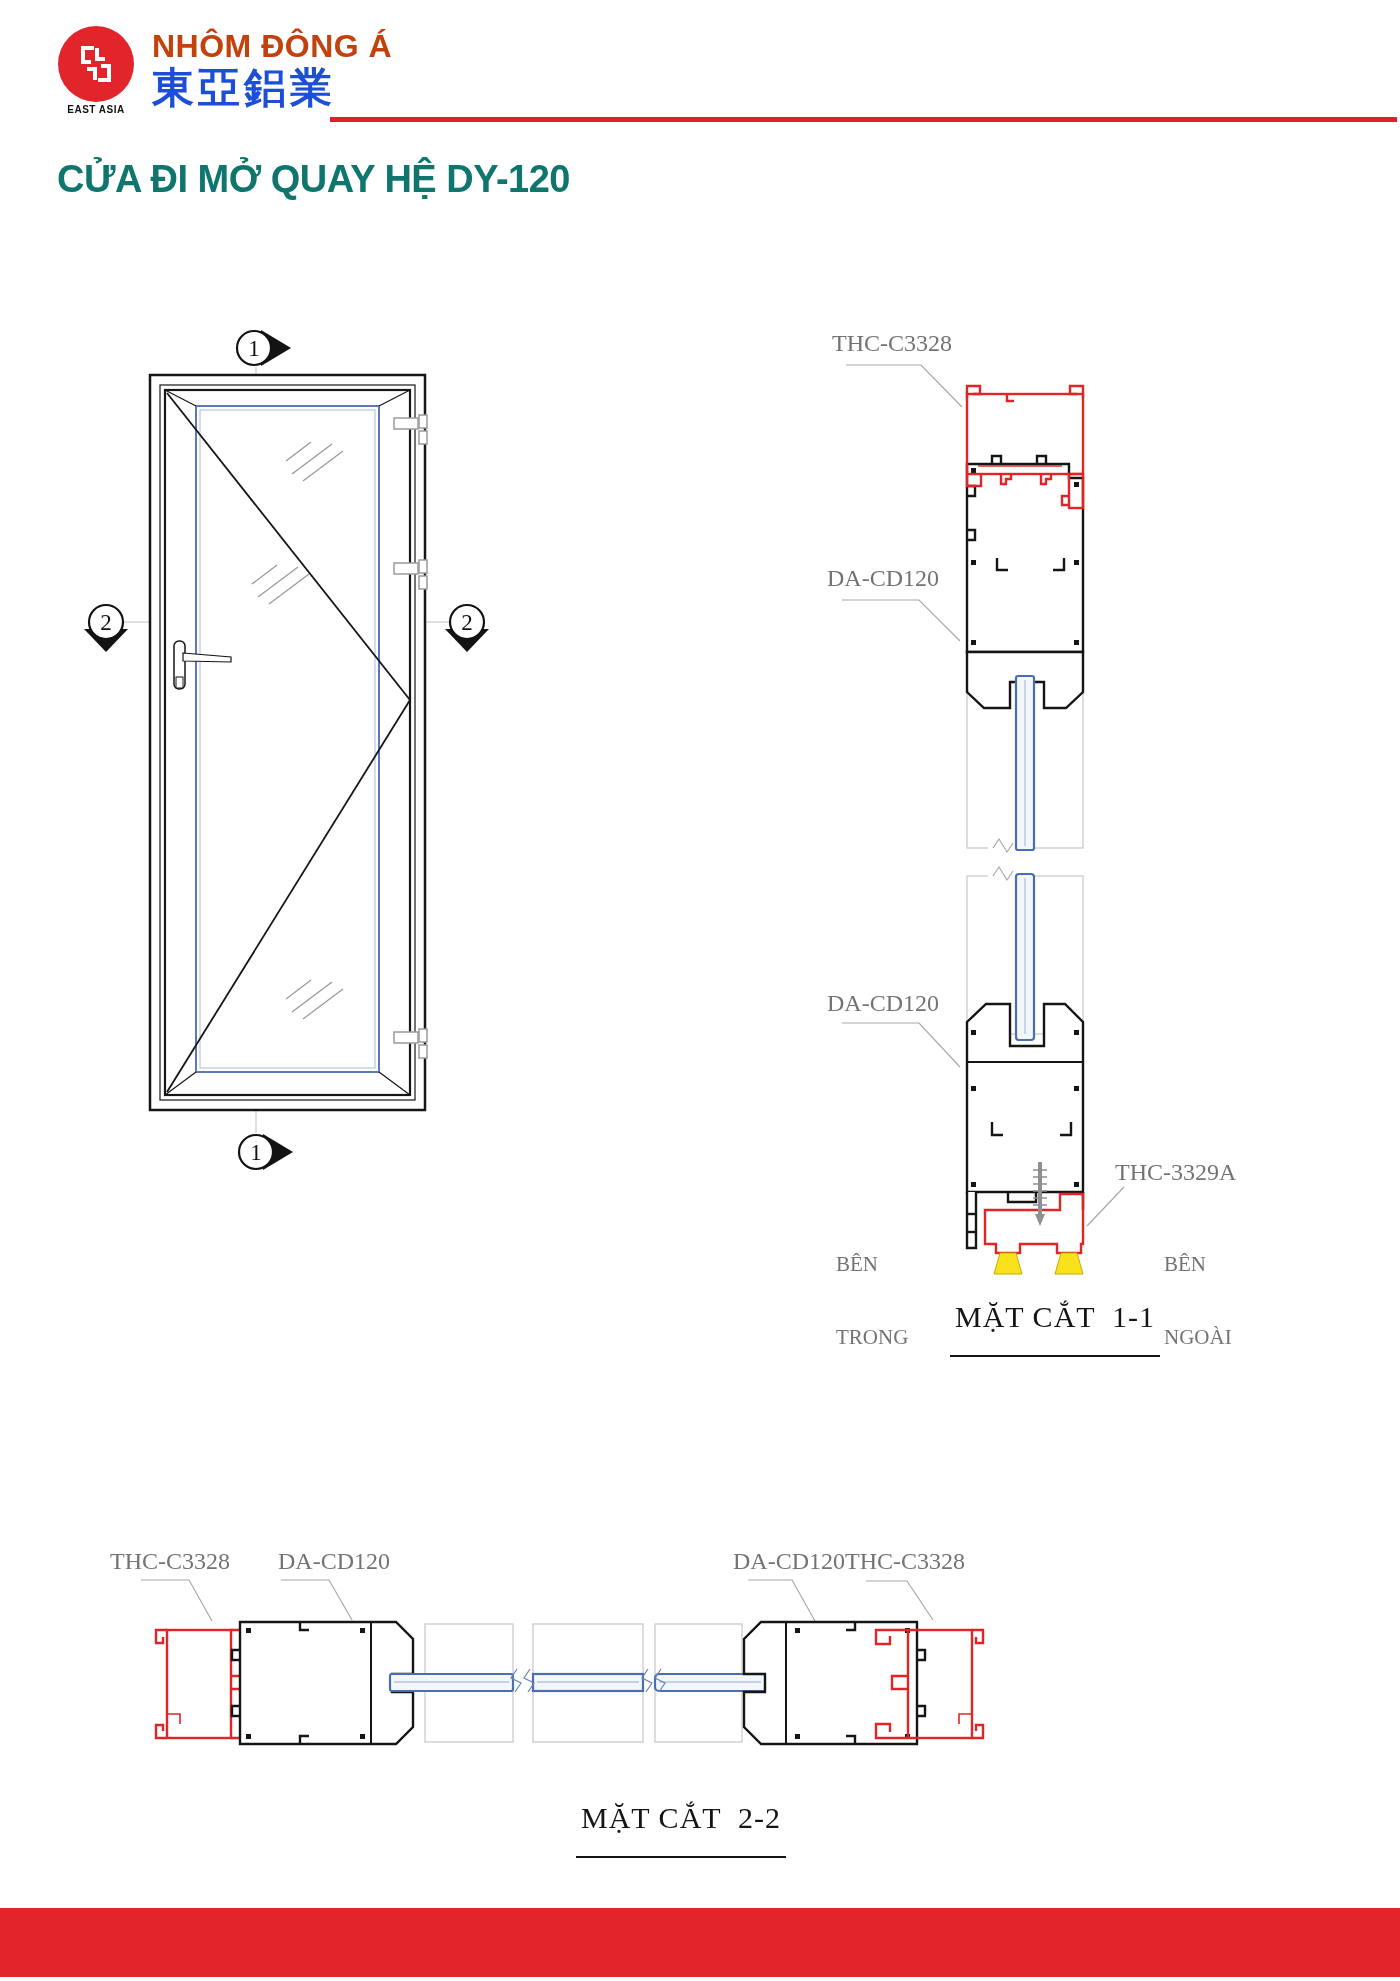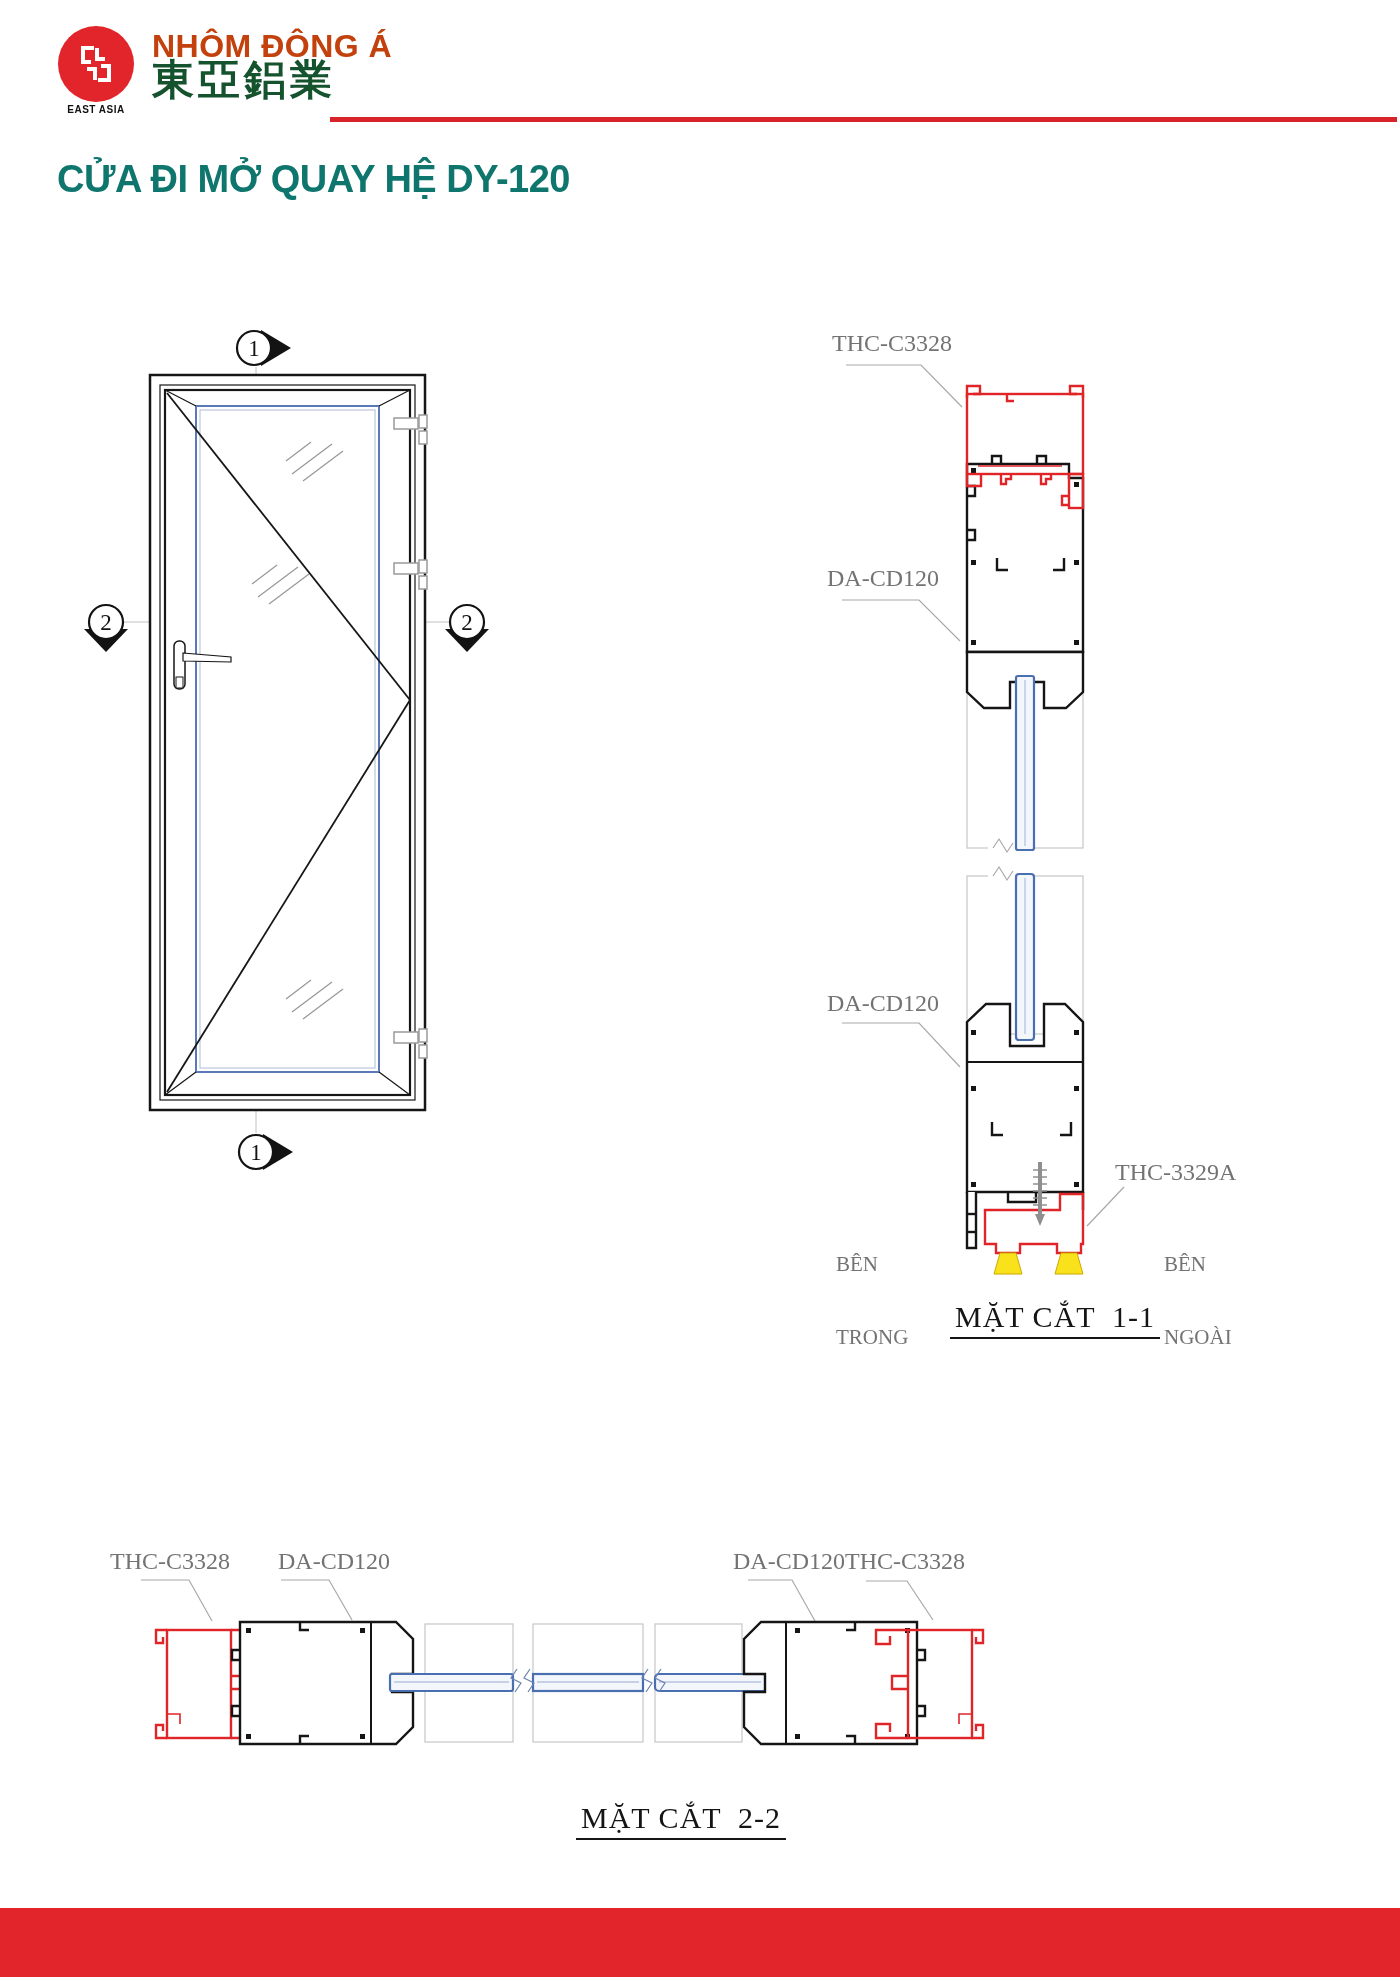--- a/index.html
+++ b/index.html
@@ -4,31 +4,31 @@
 <style>
   html,body{margin:0;padding:0;background:#ffffff;}
   #sheet{position:relative;width:1400px;height:1981px;background:#ffffff;overflow:hidden;
          font-family:"Liberation Sans","DejaVu Sans",sans-serif;}
   
   .logo-circle{position:absolute;left:58px;top:26px;width:76px;height:76px;border-radius:50%;
                background:#e2242b;display:flex;align-items:center;justify-content:center;}
   .logo-caption{position:absolute;left:46px;top:104px;width:100px;text-align:center;
                 font-size:10px;font-weight:bold;letter-spacing:.5px;color:#111;}
   .company-vi{position:absolute;left:152px;top:28px;font-size:32px;font-weight:800;color:#c2410c;letter-spacing:.5px;}
-  .company-cjk{position:absolute;left:152px;top:52px;font-size:42px;font-weight:800;color:#14532d;letter-spacing:4px;
+  .company-cjk{position:absolute;left:152px;top:60px;font-size:42px;font-weight:800;color:#1d4ed8;letter-spacing:4px;
                font-family:"DejaVu Sans","Liberation Sans",sans-serif;}
   .slogan{position:absolute;right:42px;top:64px;font-size:28px;font-weight:bold;font-style:italic;color:#d8232a;}
   .red-rule{position:absolute;left:330px;top:117px;width:1067px;height:5px;background:#d8232a;}
   .page-title{position:absolute;left:57px;top:158px;font-size:38px;font-weight:800;color:#0f766e;letter-spacing:-.5px;}
   
   .lbl{position:absolute;font-family:"Liberation Serif","DejaVu Serif",serif;color:#737373;
        font-size:24px;white-space:pre;line-height:1.15;}
   .lbl.big{font-size:21px;}
   .caption{position:absolute;font-family:"Liberation Serif","DejaVu Serif",serif;color:#151515;
-           font-size:30px;letter-spacing:1px;border-bottom:2px solid #151515;padding:0 5px 3px 5px;white-space:pre;}
+           font-size:30px;letter-spacing:1px;border-bottom:2px solid #151515;padding:0 5px 21px 5px;white-space:pre;}
   .bottom-bar{position:absolute;left:0;top:1908px;width:1400px;height:69px;background:#e2242b;}
   svg{position:absolute;left:0;top:0;}
   svg text{font-family:"Liberation Serif","DejaVu Serif",serif;}
 </style>
 </head>
 <body>
 
 <div id="sheet">
 
   <div class="logo-circle">

